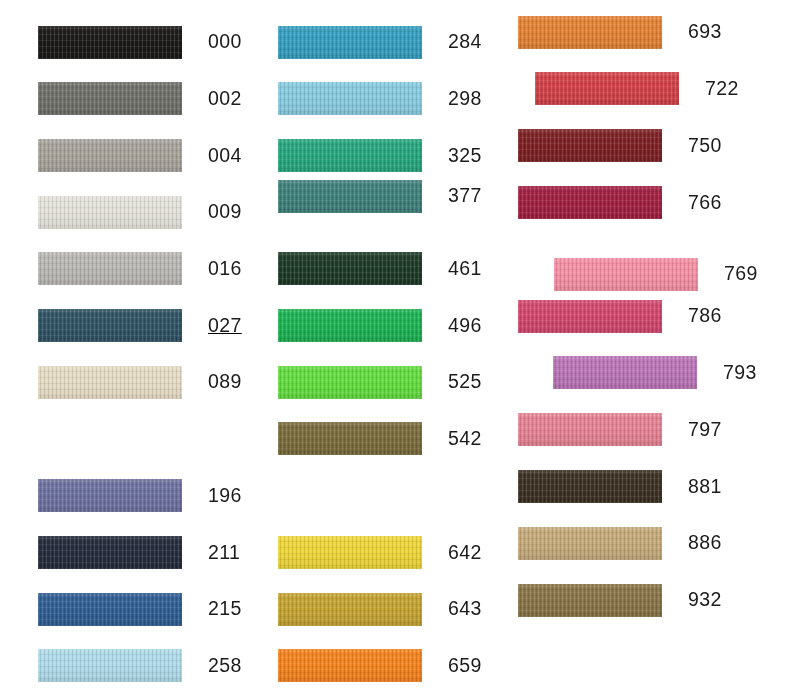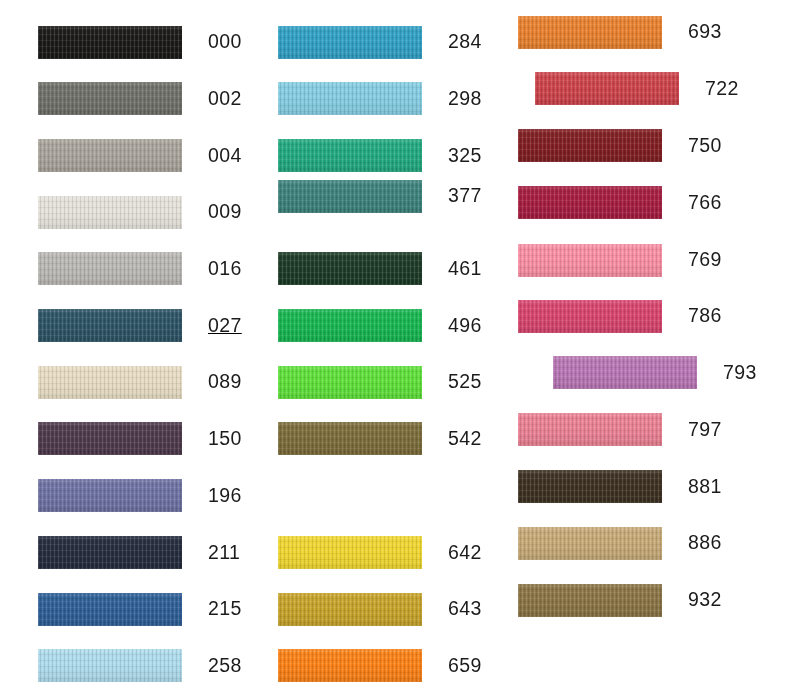--- a/index.html
+++ b/index.html
@@ -130,24 +130,20 @@
         <div class="swatch-code">016</div>
       </div>
       <div class="swatch-row" style="top: 305.5px; text-decoration: underline;">
         <div class="swatch-chip" title="027" style="background-color: rgb(46, 84, 102); width: 144px; height: 33px;"></div>
         <div class="swatch-code">027</div>
       </div>
       <div class="swatch-row" style="top: 362.2px;">
         <div class="swatch-chip" title="089" style="background-color: rgb(231, 220, 195); width: 144px; height: 33px;"></div>
         <div class="swatch-code">089</div>
       </div>
-      <div class="swatch-row" style="top: 418.9px;">
-        <div class="swatch-chip" title="150" style="background-color: rgb(78, 58, 76); width: 144px; height: 33px;"></div>
-        <div class="swatch-code">150</div>
-      </div>
       <div class="swatch-row" style="top: 475.6px;">
         <div class="swatch-chip" title="196" style="background-color: rgb(109, 114, 163); width: 144px; height: 33px;"></div>
         <div class="swatch-code">196</div>
       </div>
       <div class="swatch-row" style="top: 532.3px;">
         <div class="swatch-chip" title="211" style="background-color: rgb(37, 44, 61); width: 144px; height: 33px;"></div>
         <div class="swatch-code">211</div>
       </div>
       <div class="swatch-row" style="top: 589px;">
         <div class="swatch-chip" title="215" style="background-color: rgb(46, 95, 150); width: 144px; height: 33px;"></div>
@@ -214,21 +210,21 @@
         <div class="swatch-code">722</div>
       </div>
       <div class="swatch-row" style="top: 125.6px;">
         <div class="swatch-chip" title="750" style="background-color: rgb(129, 31, 34); width: 144px; height: 33px;"></div>
         <div class="swatch-code">750</div>
       </div>
       <div class="swatch-row" style="top: 182.4px;">
         <div class="swatch-chip" title="766" style="background-color: rgb(166, 30, 65); width: 144px; height: 33px;"></div>
         <div class="swatch-code">766</div>
       </div>
-      <div class="swatch-row" style="top: 240px;">
+      <div class="swatch-row" style="top: 254px; margin-left: 36px;">
         <div class="swatch-chip" title="769" style="background-color: rgb(249, 143, 164); width: 144px; height: 33px;"></div>
         <div class="swatch-code">769</div>
       </div>
       <div class="swatch-row" style="top: 296px;">
         <div class="swatch-chip" title="786" style="background-color: rgb(216, 69, 110); width: 144px; height: 33px;"></div>
         <div class="swatch-code">786</div>
       </div>
       <div class="swatch-row" style="top: 352.8px; padding-left: 35px;">
         <div class="swatch-chip" title="793" style="background-color: rgb(184, 119, 181); width: 144px; height: 33px;"></div>
         <div class="swatch-code">793</div>

